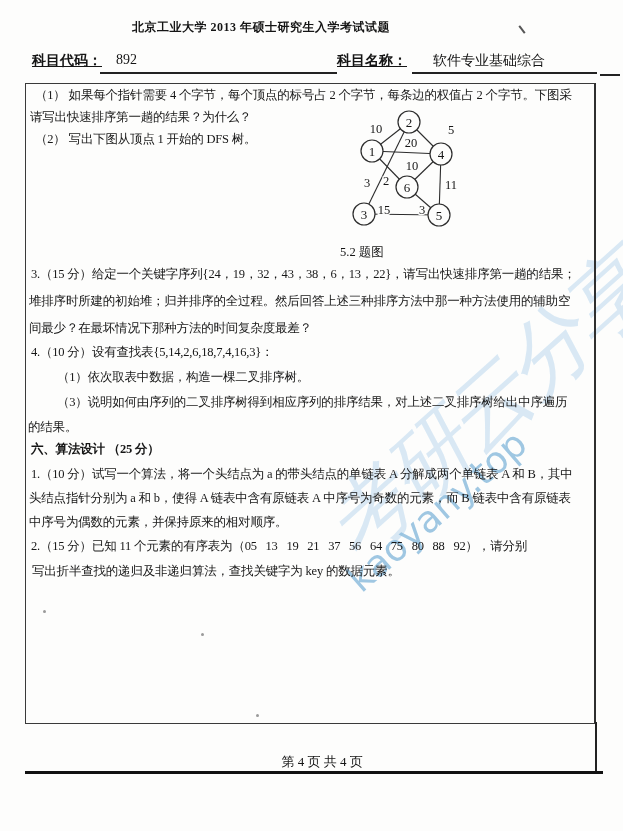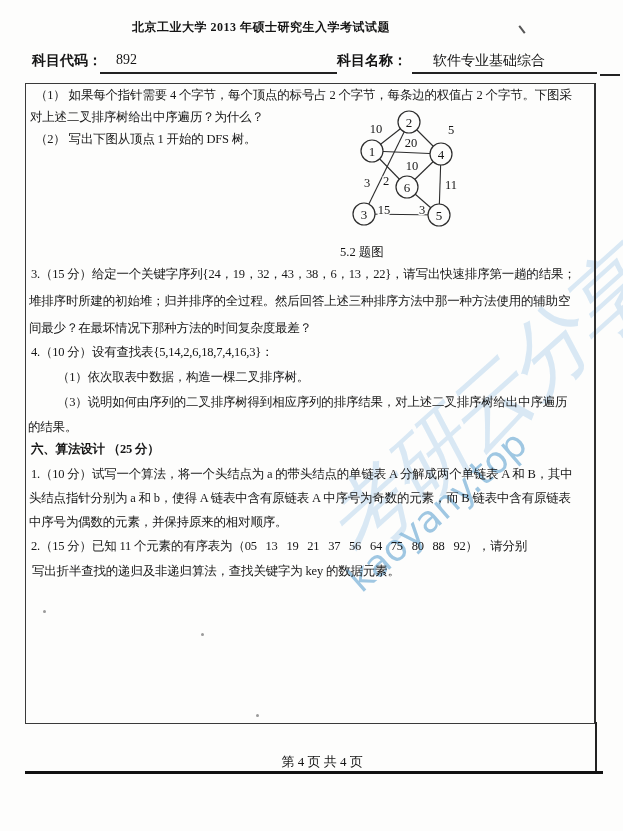--- a/index.html
+++ b/index.html
@@ -10,21 +10,21 @@
   }
   .title{
     position:absolute;left:132px;top:19px;
     font-size:12px;font-weight:bold;letter-spacing:.5px;white-space:pre;
   }
   .tick{
     position:absolute;left:521px;top:25px;width:2px;height:9px;background:#555;
     transform:rotate(142deg);
   }
   .hdr{position:absolute;top:52px;font-size:14px;white-space:pre;}
-  .hdr.lbl{font-weight:bold;}
+  .hdr.lbl{font-weight:bold;text-decoration:underline;}
   .rule{position:absolute;background:#222;}
   .content-box{
     position:absolute;left:25px;top:83px;width:568px;height:639px;
     border-left:1.5px solid #3a3a3a;border-top:1.5px solid #3a3a3a;
     border-bottom:1.5px solid #3a3a3a;border-right:2px solid #2f2f2f;
   }
   .ln{
     position:absolute;font-size:12.5px;letter-spacing:-.2px;white-space:pre;
     color:#161616;
     text-align:right;
@@ -64,21 +64,21 @@
   <div class="hdr" style="left:116px">892</div>
   <div class="rule" style="left:100px;top:72px;width:237px;height:1.5px"></div>
   <div class="hdr lbl" style="left:337px">科目名称：</div>
   <div class="hdr" style="left:433px">软件专业基础综合</div>
   <div class="rule" style="left:412px;top:72px;width:185px;height:1.5px"></div>
   <div class="rule" style="left:600px;top:74px;width:20px;height:1.5px"></div>
 
   <div class="content-box"></div>
 
   <div class="ln" style="left:35px;top:87px">（1） 如果每个指针需要 4 个字节，每个顶点的标号占 2 个字节，每条边的权值占 2 个字节。下图采</div>
-  <div class="ln" style="left:30px;top:109px">对上述二叉排序树给出中序遍历？为什么？</div>
+  <div class="ln" style="left:30px;top:109px">请写出快速排序第一趟的结果？为什么？</div>
   <div class="ln" style="left:35px;top:131px">（2） 写出下图从顶点 1 开始的 DFS 树。</div>
 
   <svg class="graph" id="graph-svg" width="130" height="136" viewBox="0 0 130 136">
       <line x1="32" y1="47" x2="69" y2="18" stroke="#2c2c2c" stroke-width="1.1"></line>
       <line x1="69" y1="18" x2="101" y2="50" stroke="#2c2c2c" stroke-width="1.1"></line>
       <line x1="32" y1="47" x2="101" y2="50" stroke="#2c2c2c" stroke-width="1.1"></line>
       <line x1="101" y1="50" x2="67" y2="83" stroke="#2c2c2c" stroke-width="1.1"></line>
       <line x1="69" y1="18" x2="24" y2="110" stroke="#2c2c2c" stroke-width="1.1"></line>
       <line x1="32" y1="47" x2="67" y2="83" stroke="#2c2c2c" stroke-width="1.1"></line>
       <line x1="101" y1="50" x2="99" y2="111" stroke="#2c2c2c" stroke-width="1.1"></line>

